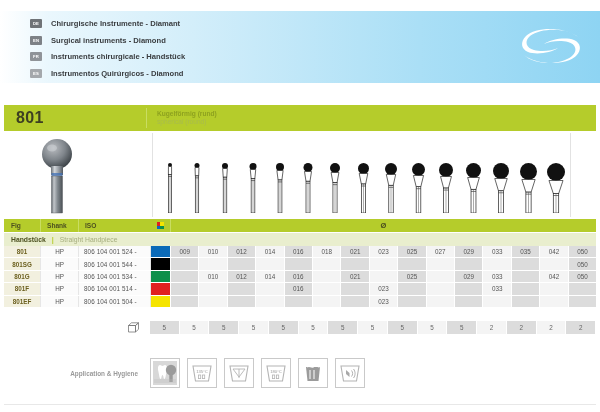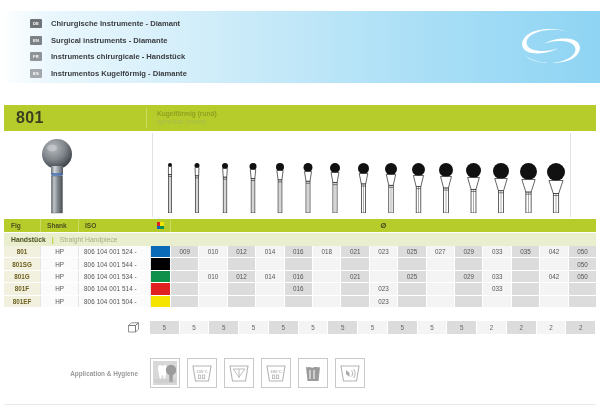--- a/index.html
+++ b/index.html
@@ -148,29 +148,29 @@
 
   <div class="header">
     <div class="header-inner">
       <div class="lang-list">
         <div class="lang-row">
           <span class="lang-badge de">DE</span>
           <span class="lang-text">Chirurgische Instrumente - Diamant</span>
         </div>
         <div class="lang-row">
           <span class="lang-badge en">EN</span>
-          <span class="lang-text">Surgical instruments - Diamante</span>
+          <span class="lang-text">Surgical instruments - Diamond</span>
         </div>
         <div class="lang-row">
           <span class="lang-badge fr">FR</span>
           <span class="lang-text">Instruments chirurgicale - Handstück</span>
         </div>
         <div class="lang-row">
           <span class="lang-badge es">ES</span>
-          <span class="lang-text">Instrumentos Kugelförmig - Diamante</span>
+          <span class="lang-text">Instrumentos Quirúrgicos - Diamond</span>
         </div>
       </div>
       <svg class="logo" viewBox="0 0 62 42">
         <path d="M4 30 C14 40 40 41 52 31 C58 26 56 19 48 17 C41 15 30 16 24 19 C31 14 46 12 54 15 C61 18 62 25 56 31 C47 40 18 41 4 30 Z" fill="#ffffff"></path>
         <path d="M58 12 C48 3 22 2 10 11 C4 16 6 23 14 25 C21 27 32 26 38 23 C31 28 16 30 8 27 C1 24 0 17 6 11 C15 2 44 1 58 12 Z" fill="#ffffff"></path>
       </svg>
     </div>
   </div>
 
   <div class="title-bar">

